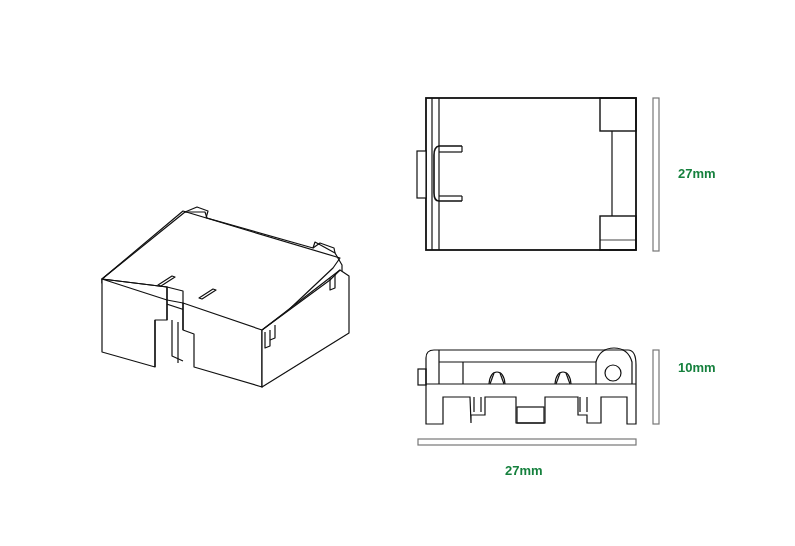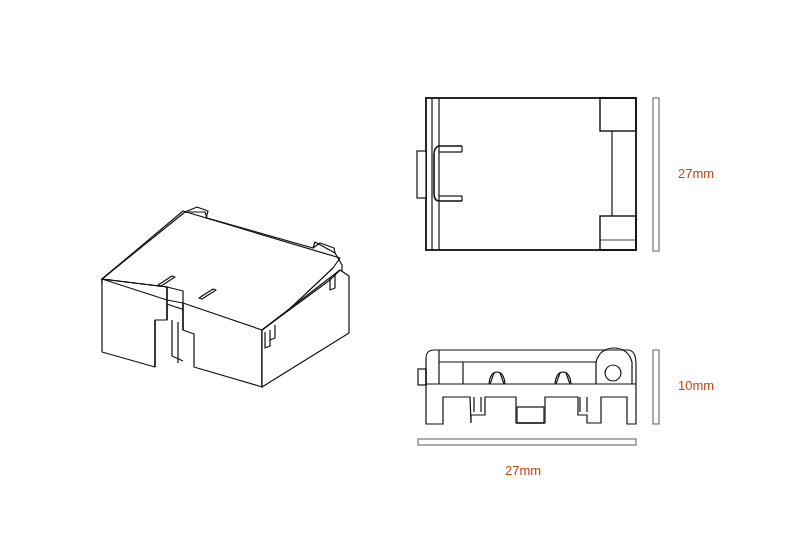--- a/index.html
+++ b/index.html
@@ -1,23 +1,23 @@
 <!DOCTYPE html>
 <html><head>
 <meta charset="utf-8">
 <style>
   html, body { margin: 0; padding: 0; background: #ffffff; }
   body { width: 795px; height: 546px; position: relative; overflow: hidden; }
   svg { position: absolute; left: 0; top: 0; }
   .lbl {
     position: absolute;
     font-family: "Liberation Sans", sans-serif;
-    font-weight: normal;
+    font-weight: bold;
     font-size: 13px;
-    color: #c2410c;
+    color: #15803d;
     white-space: nowrap;
   }
 </style>
 </head>
 <body>
 
 <svg width="795" height="546" viewBox="0 0 795 546">
 
   <g fill="#fff" stroke="#111" stroke-width="1.2" stroke-linejoin="round">
 
@@ -90,14 +90,14 @@
     <line x1="580" y1="397" x2="580" y2="412"></line>
     <line x1="587" y1="397" x2="587" y2="412"></line>
     <rect x="517" y="407" width="27" height="16"></rect>
 
     <rect x="653" y="350" width="6" height="74" stroke="#777" fill="#fff"></rect>
     <rect x="418" y="439" width="218" height="6" stroke="#777" fill="#fff"></rect>
   </g>
 </svg>
 
 <div class="lbl" style="left:678px; top:166px;">27mm</div>
-<div class="lbl" style="left:678px; top:378px;">10mm</div>
+<div class="lbl" style="left:678px; top:360px;">10mm</div>
 <div class="lbl" style="left:505px; top:463px;">27mm</div>
 
 </body></html>

